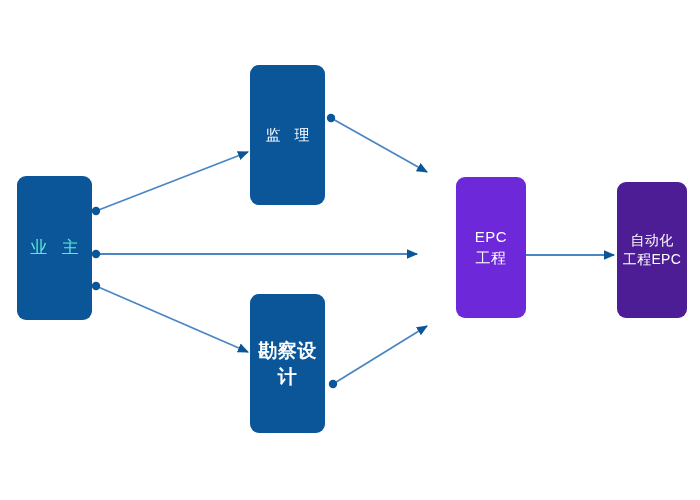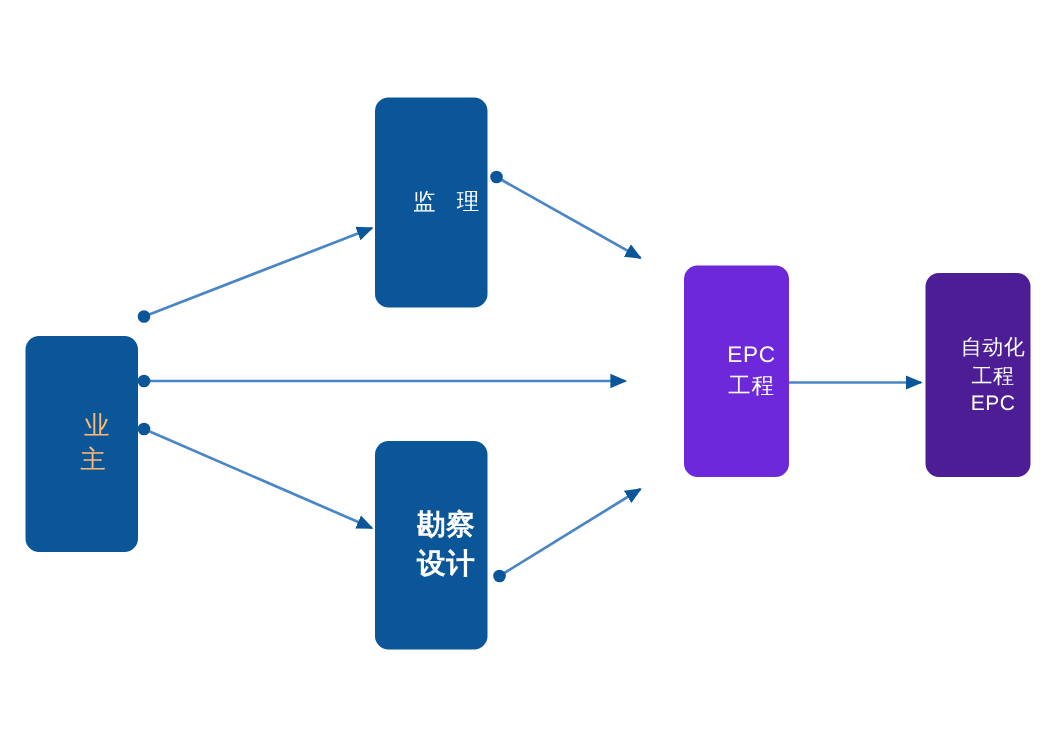--- a/index.html
+++ b/index.html
@@ -29,21 +29,20 @@
     box-sizing: border-box;
     background: #0A5699;
     border-radius: 9px;
     color: #ffffff;
     display: flex;
     align-items: center;
     justify-content: center;
     text-align: center;
     line-height: 1.34;
     letter-spacing: 0.5px;
-    padding-left: 20px;
     -webkit-font-smoothing: antialiased;
   }
   .node .node-label {
     display: block;
     white-space: pre-line;
     font-size: 15px;
   }
   .node-owner .node-label { font-size: 17px; letter-spacing: 5px; text-indent: 5px; }
   .node-supervision .node-label { font-size: 15px; letter-spacing: 5px; text-indent: 5px; }
   .node-survey .node-label { font-size: 19px; letter-spacing: 0.5px; font-weight: bold; }
@@ -70,21 +69,21 @@
         <circle cx="96" cy="286" r="4.2" fill="#0A5699"></circle>
         <line x1="331" y1="118" x2="427" y2="172" stroke="#4A86C5" stroke-width="1.8" marker-end="url(#arrowhead)"></line>
         <circle cx="331" cy="118" r="4.2" fill="#0A5699"></circle>
         <line x1="333" y1="384" x2="427" y2="326" stroke="#4A86C5" stroke-width="1.8" marker-end="url(#arrowhead)"></line>
         <circle cx="333" cy="384" r="4.2" fill="#0A5699"></circle>
         <line x1="496" y1="255" x2="614" y2="255" stroke="#4A86C5" stroke-width="1.8" marker-end="url(#arrowhead)"></line>
         <circle cx="496" cy="255" r="4.2" fill="#0A5699"></circle>
       </g>
   </svg>
 
-  <div class="node node-owner" style="left: 17px; top: 176px; width: 75px; height: 144px; background: rgb(10, 86, 153); color: #fdba74; margin-top: 48px;">
+  <div class="node node-owner" style="left: 17px; top: 176px; width: 75px; height: 144px; background: rgb(10, 86, 153); color: #5eead4;">
     <span class="node-label">业 主</span>
   </div>
 
   <div class="node node-supervision" style="left: 250px; top: 65px; width: 75px; height: 140px; background: rgb(10, 86, 153); color: rgb(255, 255, 255);">
     <span class="node-label">监 理</span>
   </div>
 
   <div class="node node-survey" style="left: 250px; top: 294px; width: 75px; height: 139px; background: rgb(10, 86, 153); color: rgb(255, 255, 255);">
     <span class="node-label">勘察设计</span>
   </div>

